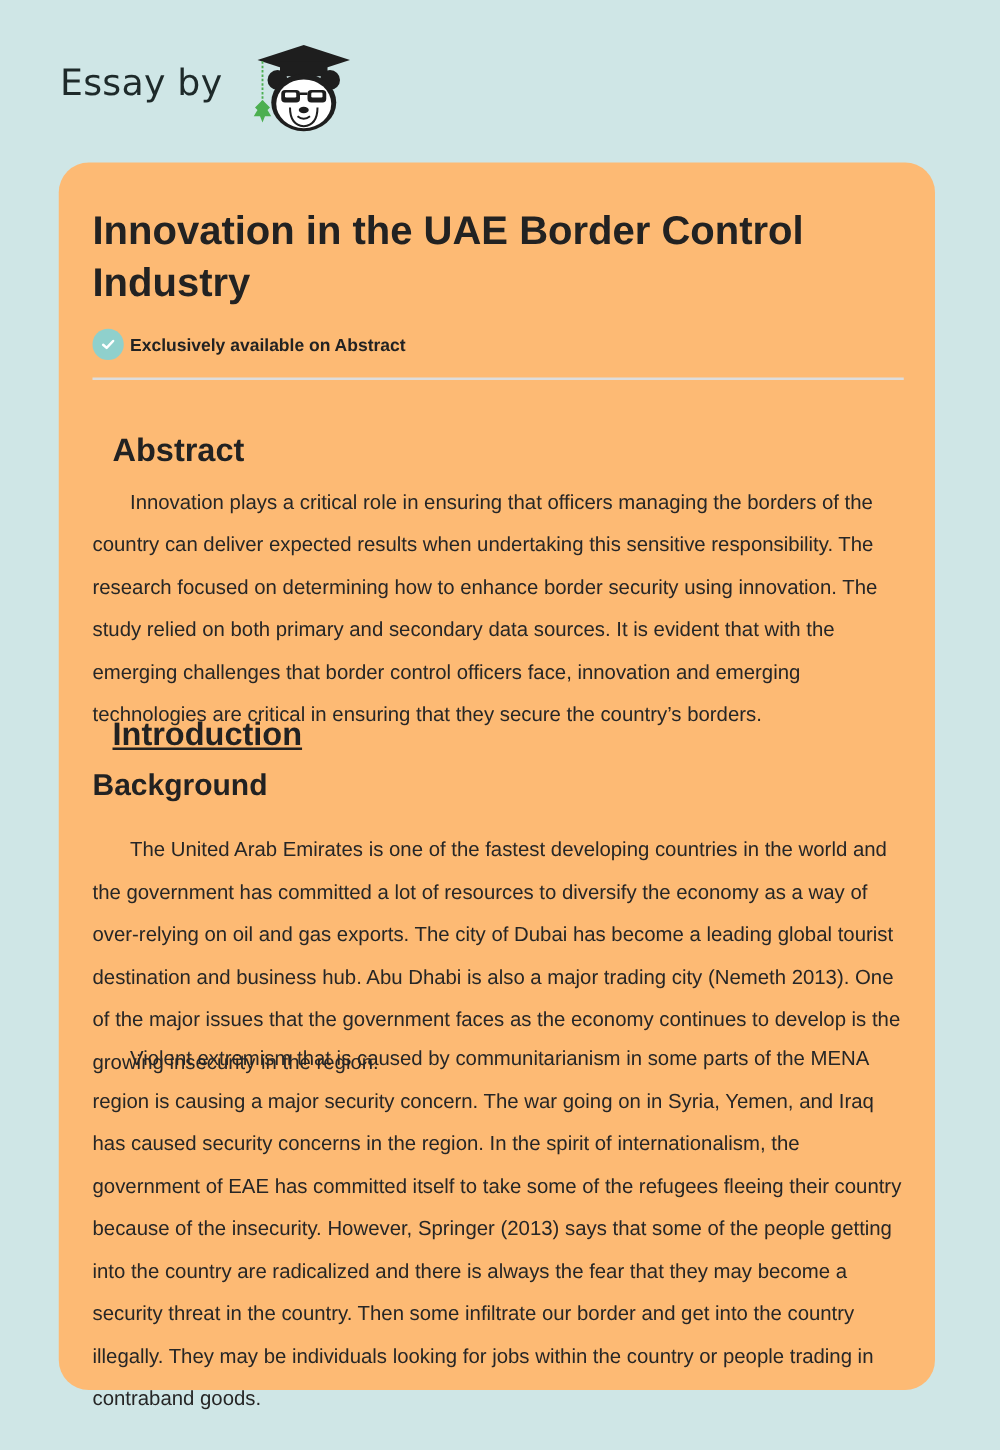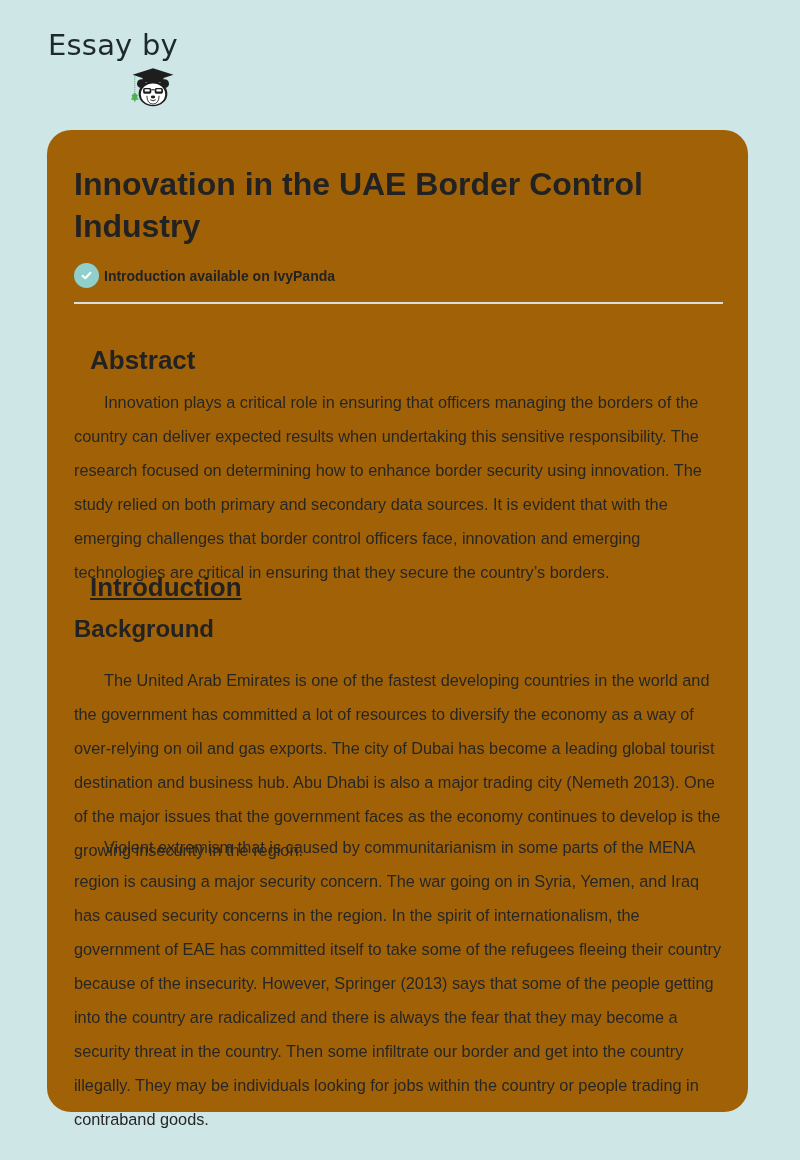--- a/index.html
+++ b/index.html
@@ -14,22 +14,21 @@
       overflow: hidden;
       font-family: "Liberation Sans", sans-serif;
       color: #222;
     }
     .header {
       position: absolute;
       left: 48px;
       top: 32px;
       height: 76px;
       display: flex;
-      align-items: flex-end;
-      flex-direction: column;
+      align-items: center;
     }
     .essay-by {
       font-family: "DejaVu Sans", sans-serif;
       font-size: 29px;
       color: #1e2a2a;
       letter-spacing: 0.2px;
       margin-right: 20px;
       position: relative;
       top: -4px;
     }
@@ -52,21 +51,21 @@
       font-weight: bold;
       position: relative;
       top: -4px;
     }
     .card {
       position: absolute;
       left: 47px;
       top: 130px;
       width: 701px;
       height: 982px;
-      background: #a16207;
+      background: #fdba74;
       border-radius: 24px;
     }
     .content {
       position: absolute;
       left: 27px;
       top: 0;
       width: 650px;
     }
     h1 {
       margin: 0;
@@ -174,21 +173,21 @@
 <div class="card">
   <div class="content">
     <h1>Innovation in the UAE Border Control Industry</h1>
 
     <div class="exclusive">
       <span class="check">
         <svg width="13" height="13" viewBox="0 0 13 13">
           <path d="M2.5,6.8 L5.3,9.3 L10.5,3.8" stroke="#ffffff" stroke-width="2" fill="none" stroke-linecap="round" stroke-linejoin="round"></path>
         </svg>
       </span>
-      <span class="exclusive-text">Introduction available on IvyPanda</span>
+      <span class="exclusive-text">Exclusively available on Abstract</span>
     </div>
 
     <div class="divider"></div>
 
     <h2 style="top:196px;">Abstract</h2>
     <p style="top:255px;">Innovation plays a critical role in ensuring that officers managing the borders of the country can deliver expected results when undertaking this sensitive responsibility. The research focused on determining how to enhance border security using innovation. The study relied on both primary and secondary data sources. It is evident that with the emerging challenges that border control officers face, innovation and emerging technologies are critical in ensuring that they secure the country’s borders.</p>
 
     <h2 style="top:423px;text-decoration:underline;">Introduction</h2>
     <h3 style="top:484px;">Background</h3>
     <p style="top:533px;">The United Arab Emirates is one of the fastest developing countries in the world and the government has committed a lot of resources to diversify the economy as a way of over-relying on oil and gas exports. The city of Dubai has become a leading global tourist destination and business hub. Abu Dhabi is also a major trading city (Nemeth 2013). One of the major issues that the government faces as the economy continues to develop is the growing insecurity in the region.</p>

